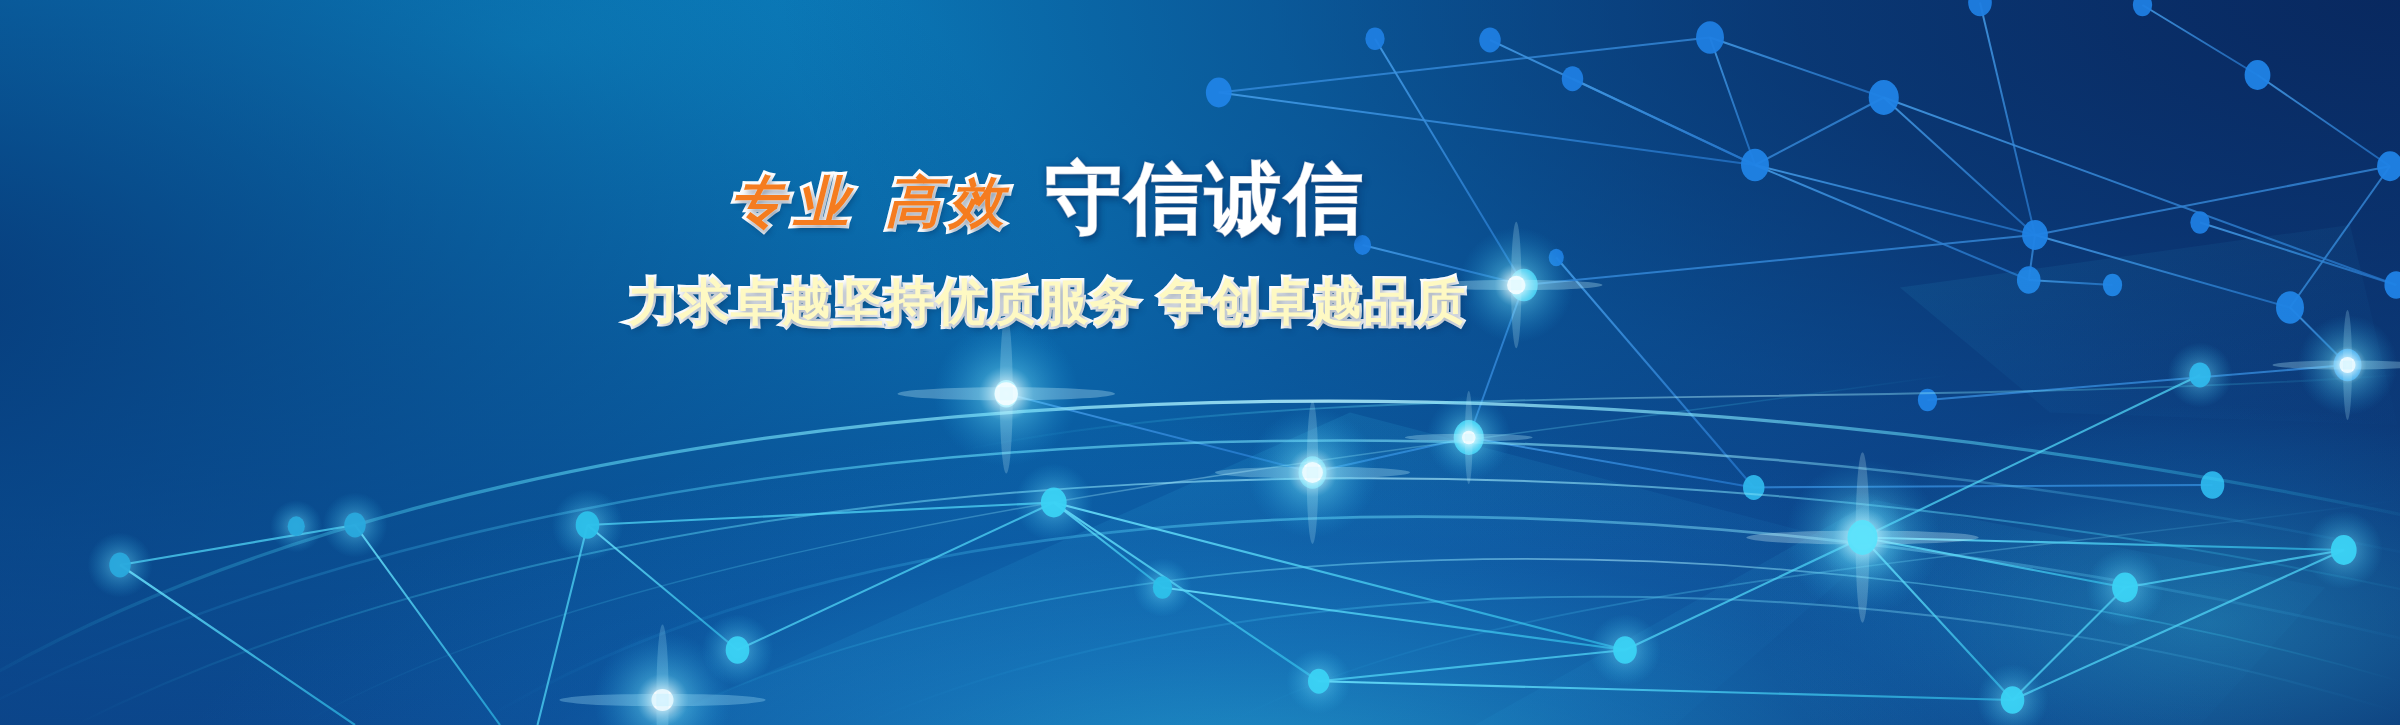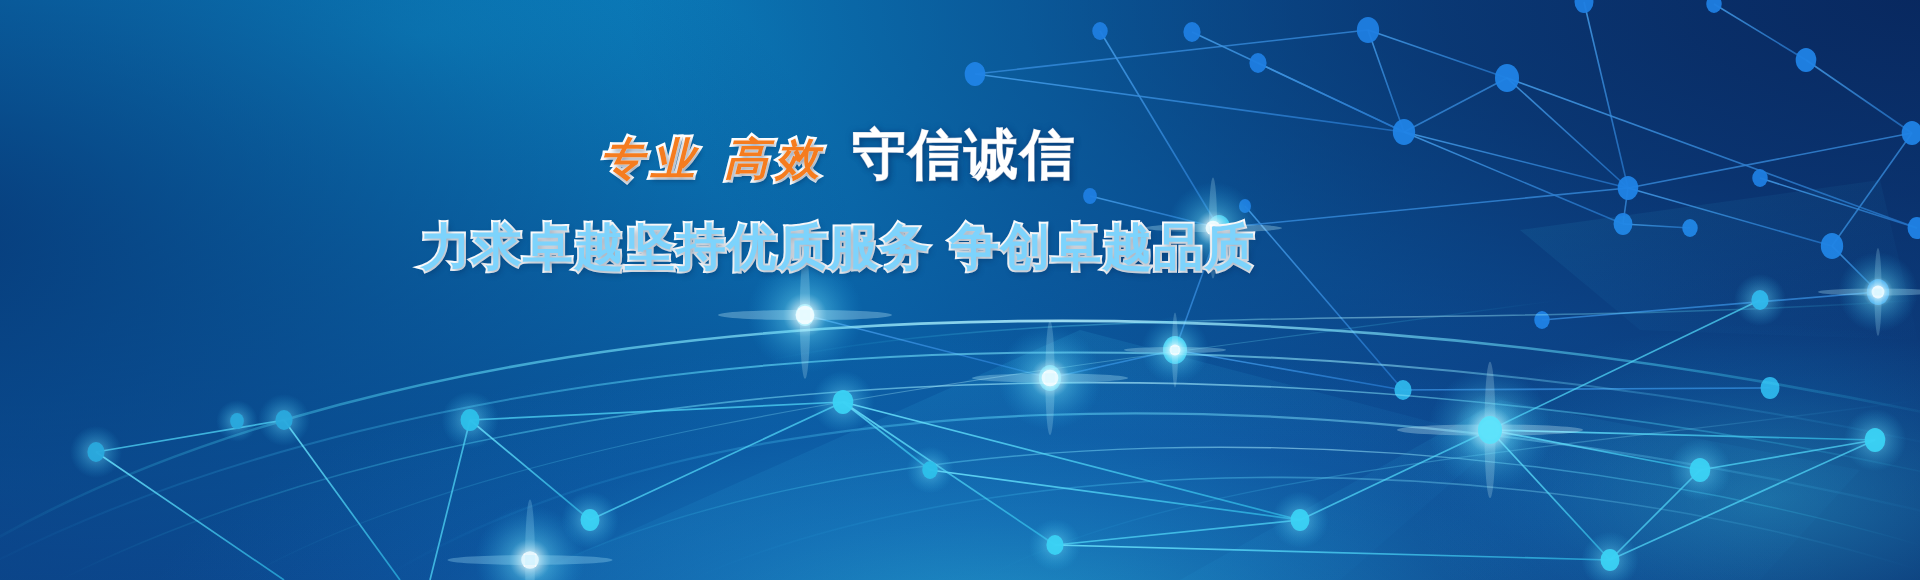--- a/index.html
+++ b/index.html
@@ -88,40 +88,40 @@
     color: #f57c1f;
     -webkit-text-stroke: 5px #ffffff;
     paint-order: stroke fill;
     text-shadow:
       0 0 1px #ffffff,
       2px 3px 5px rgba(3,30,70,0.45);
     vertical-align: middle;
   }
   .kicker-white {
     font-family: "DejaVu Sans", "Liberation Sans", sans-serif;
-    font-size: 54px;
+    font-size: 62px;
     font-weight: 700;
     letter-spacing: 2px;
     color: #ffffff;
     -webkit-text-stroke: 1px #ffffff;
     paint-order: stroke fill;
     text-shadow:
       0 0 6px rgba(10,60,130,0.55),
       2px 3px 6px rgba(3,30,70,0.40);
     margin-left: 26px;
     vertical-align: middle;
     position: relative;
     top: -4px;
   }
   #sub-line {
     font-family: "DejaVu Sans", "Liberation Sans", sans-serif;
-    font-size: 50px;
+    font-size: 40px;
     font-weight: 700;
     letter-spacing: 1px;
-    color: #7dd3fc;
+    color: #fef9c3;
     -webkit-text-stroke: 4px #ffffff;
     paint-order: stroke fill;
     text-shadow: 2px 3px 6px rgba(3,30,70,0.40);
   }
 </style>
 </head>
 <body>
 
 <div id="banner">
 

